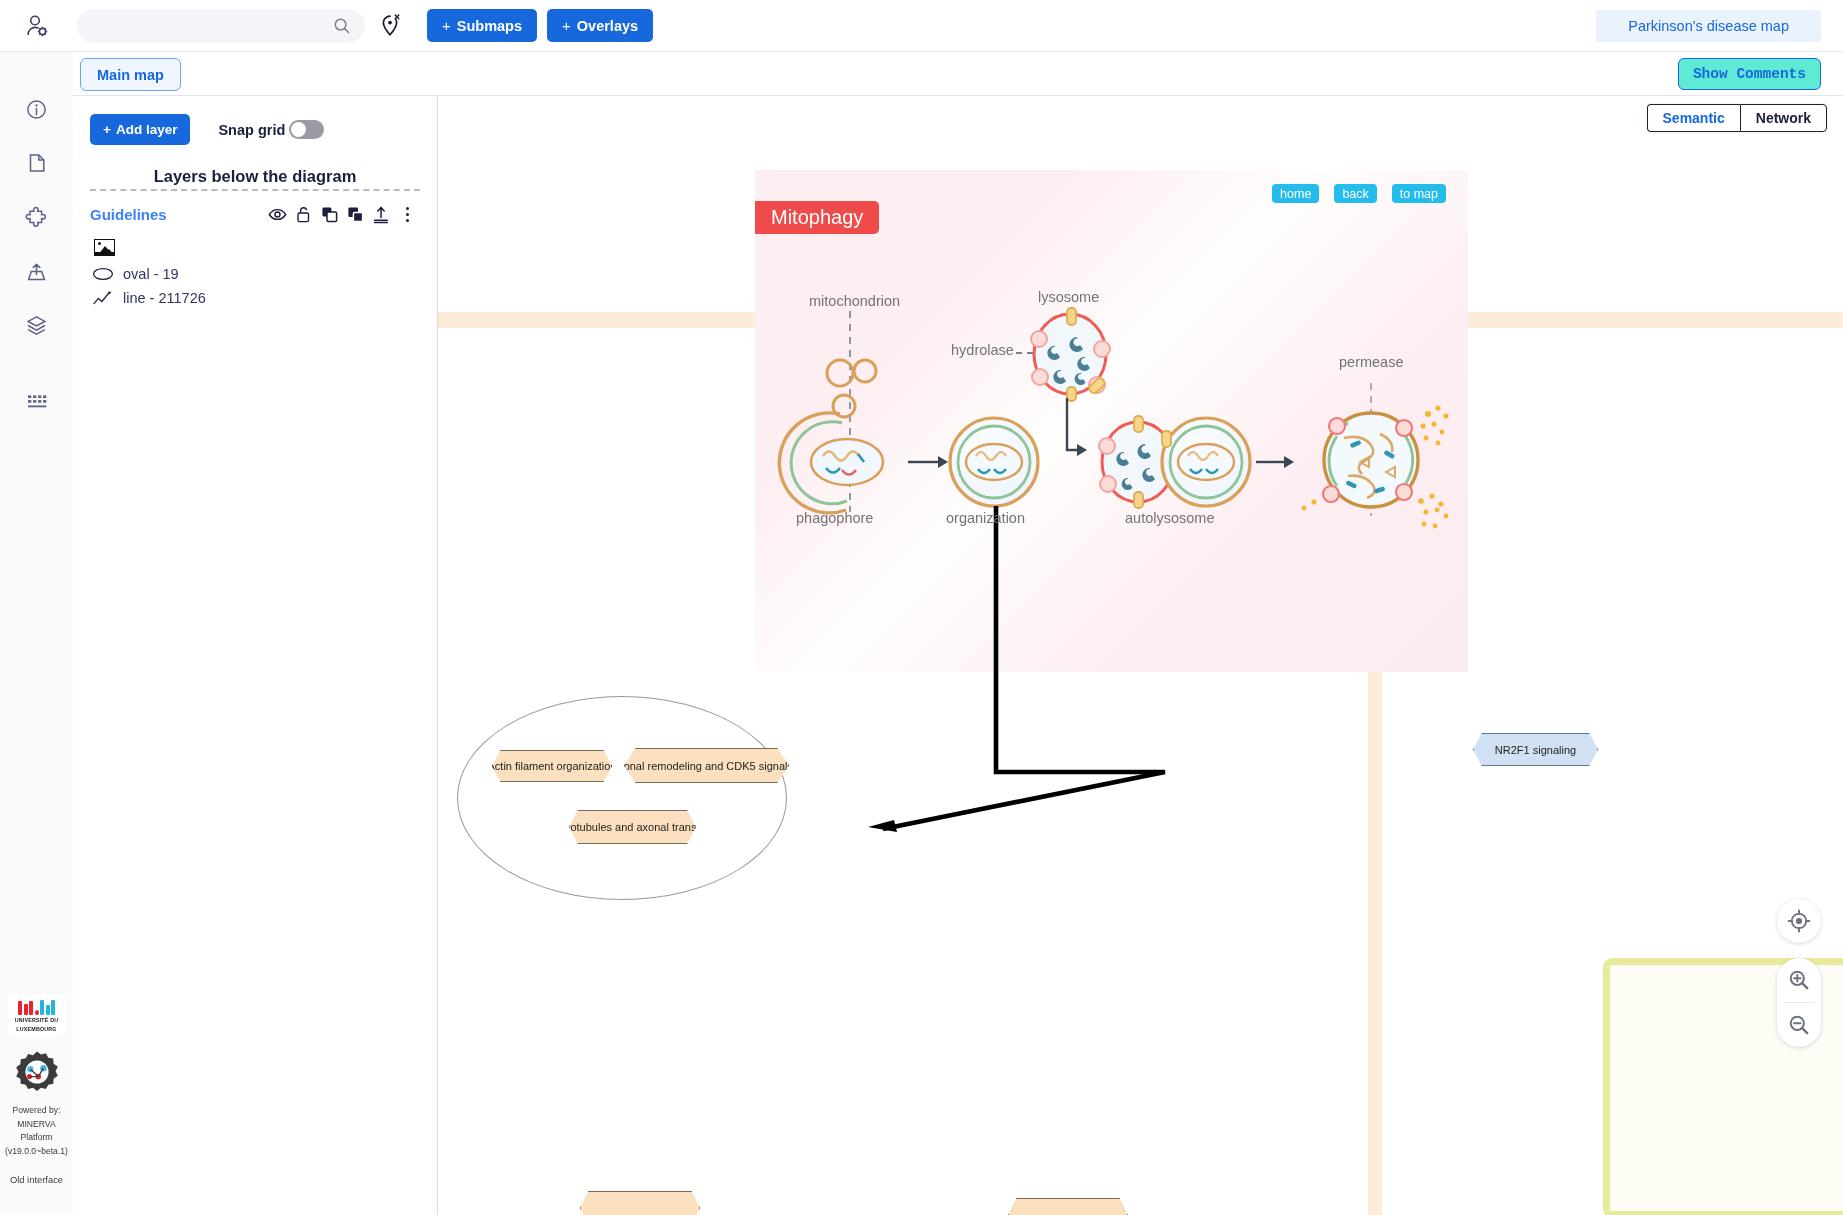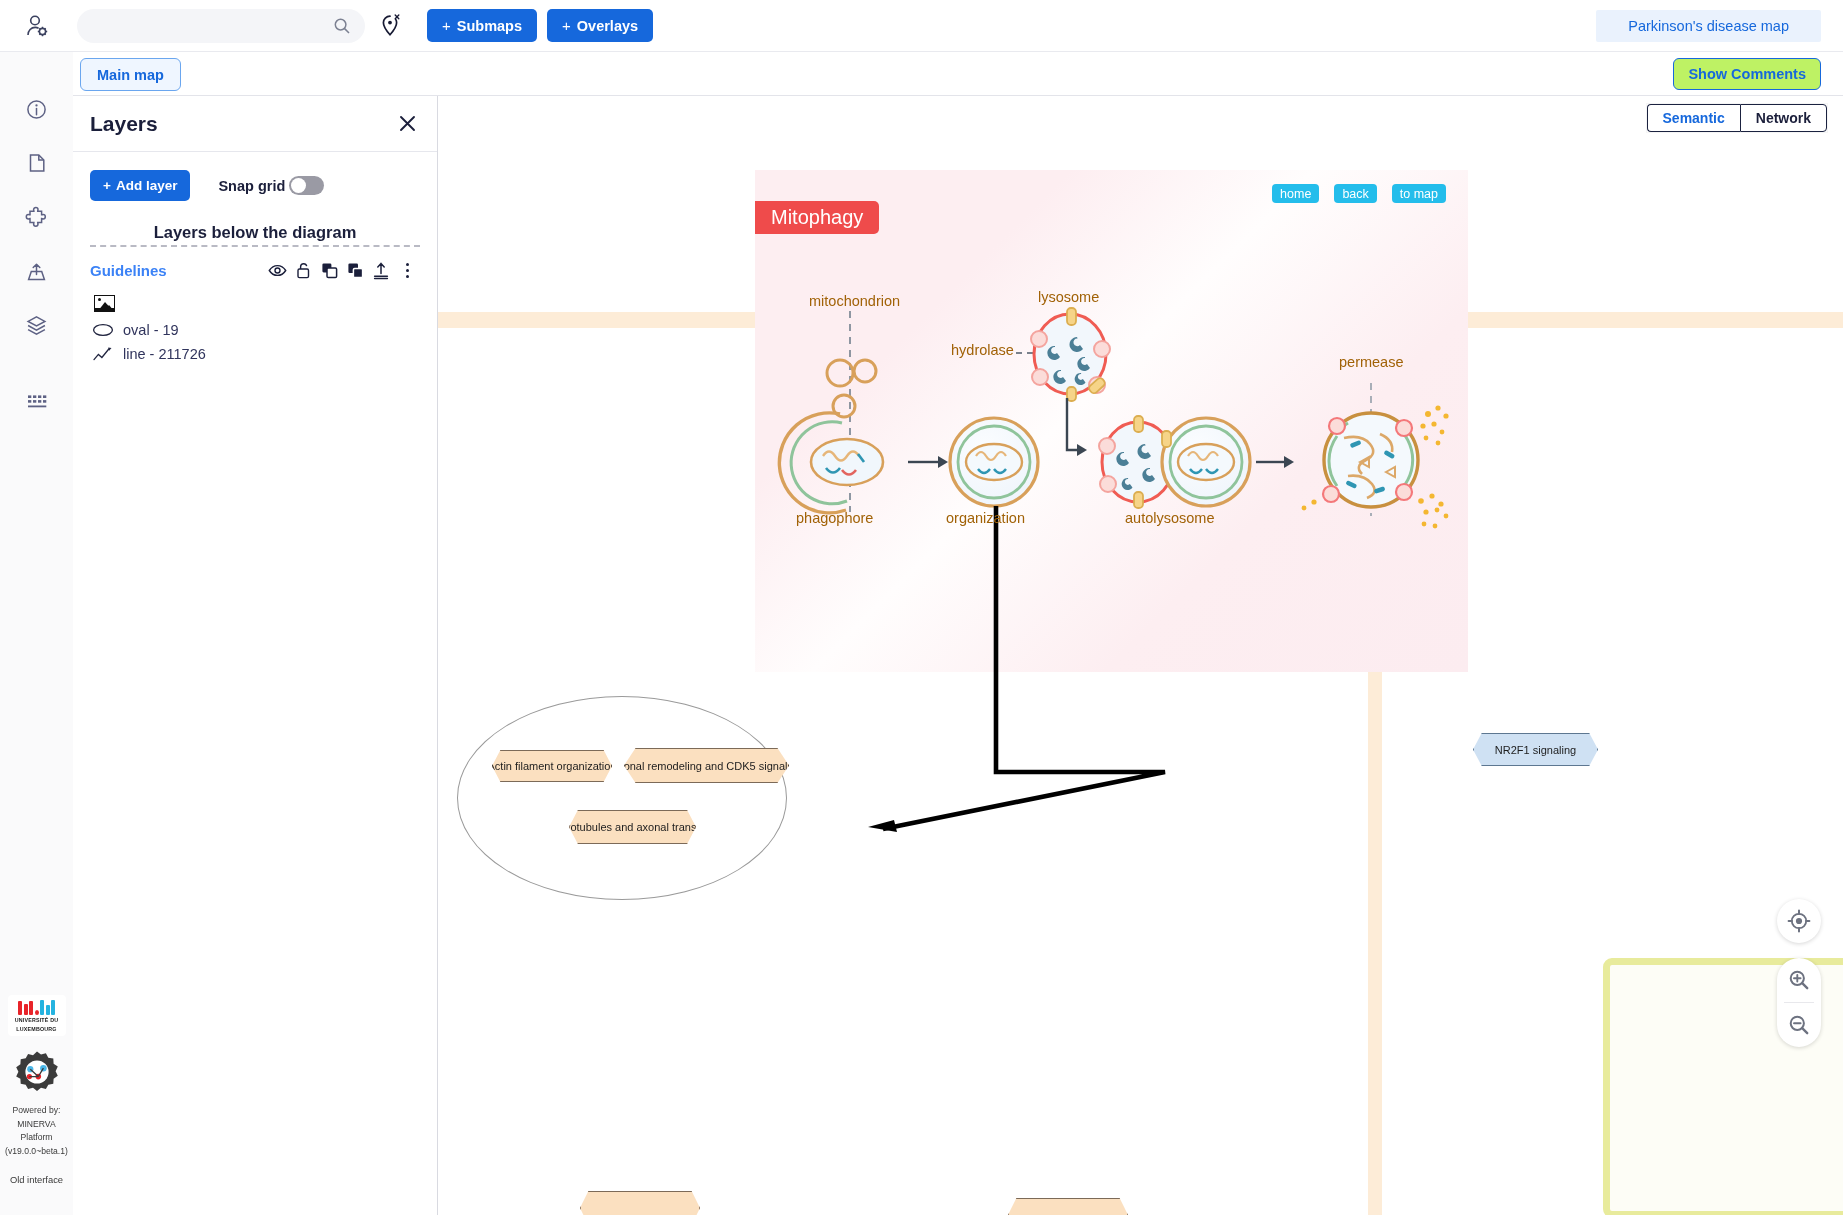--- a/index.html
+++ b/index.html
@@ -57,23 +57,23 @@
   #main-map-tab {
     position: absolute; left: 80px; top: 6px;
     height: 33px; padding: 0 16px;
     border: 1px solid #6aa6ef; border-radius: 6px;
     background: #eff6ff; color: #1668dc; font-size: 14.5px; font-weight: bold;
     display: flex; align-items: center; cursor: pointer;
   }
   #show-comments-btn {
     position: absolute; right: 22px; top: 6px;
     height: 32px; padding: 12px 14px;
-    border: 1px solid #1668dc; border-radius: 6px; background: #bef264;
+    border: 1px solid #1668dc; border-radius: 6px; background: #5eead4;
     color: #1668dc; font-size: 14.5px; font-weight: bold;
-    display: flex; align-items: center; cursor: pointer;
+    display: flex; align-items: center; cursor: pointer; font-family: Liberation Mono, monospace;
   }
 
   
   #rail {
     position: absolute; left: 0; top: 52px; width: 73px; height: 1163px;
     background: #fafafb;
     display: flex; flex-direction: column; align-items: center;
   }
   .rail-icon {
     width: 40px; height: 40px; margin-top: 4px;
@@ -206,21 +206,21 @@
   
   #membrane-band {
     position: absolute; left: -1px; top: 216px; width: 1406px; height: 16px;
     background: #fdecd7;
   }
   #membrane-right {
     position: absolute; left: 930px; top: 216px; width: 14px; height: 903px;
     background: #fdecd7;
   }
   .mito-label {
-    position: absolute; font-size: 14.5px; color: #a16207; white-space: nowrap;
+    position: absolute; font-size: 14.5px; color: #737373; white-space: nowrap;
   }
 
   
   #cellart { position: absolute; left: 0; top: 0; width: 1405px; height: 1119px; pointer-events: none; }
 
   
   .hexnode {
     position: absolute;
     display: flex; align-items: center; justify-content: center;
     background: #fbe0c0; border: 1px solid #7c6a58;
@@ -411,31 +411,20 @@
       <div>MINERVA</div>
       <div>Platform</div>
       <div>(v19.0.0~beta.1)</div>
     </div>
 
     <div id="old-interface">Old interface</div>
   </div>
 </div>
 
 <div id="layers-panel">
-  <div id="layers-header">
-    <div id="layers-title">Layers</div>
-    <div id="layers-header-spacer"></div>
-    <div id="layers-close">
-      <span>
-        <svg width="19" height="19" viewBox="0 0 19 19">
-          <path d="M3 3l13 13M16 3L3 16" stroke="#1b1f3b" stroke-width="1.9" stroke-linecap="round"></path>
-        </svg>
-      </span>
-    </div>
-  </div>
 
   <div id="layers-body">
     <div id="layers-actions">
       <button id="add-layer-btn">
         <span>+</span>
         <span>Add layer</span>
       </button>
       <div id="snap-grid-label">Snap grid</div>
       <div id="snap-toggle">
         <div class="knob"></div>

